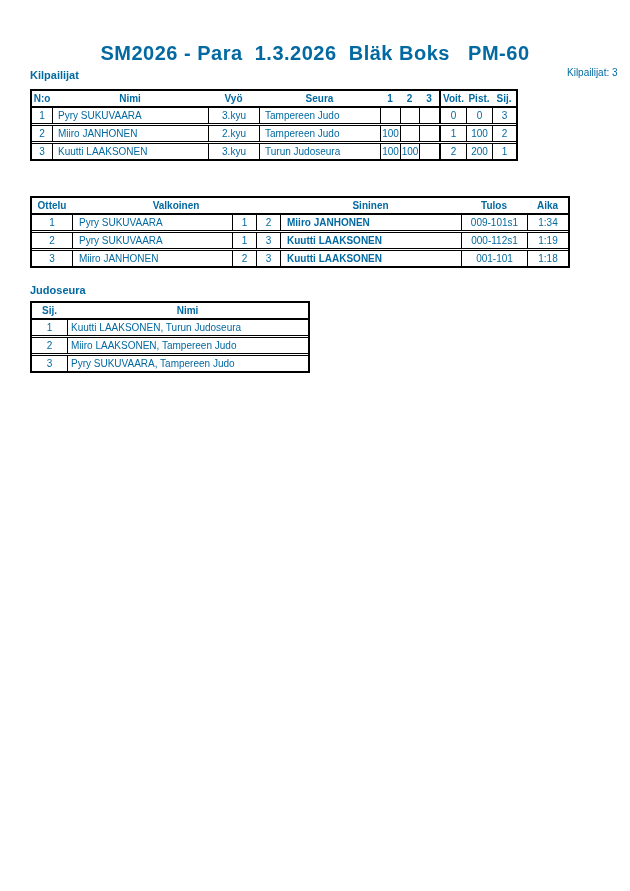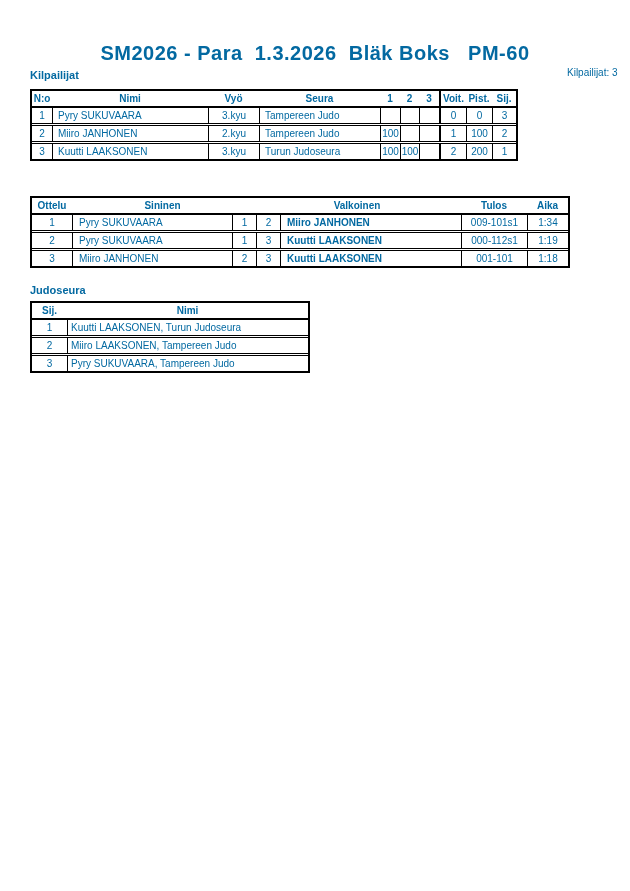--- a/index.html
+++ b/index.html
@@ -132,22 +132,22 @@
       <div class="c cH gs">2</div>
       <div class="c cI">200</div>
       <div class="c cJ">1</div>
     </div>
   </div>
 
   <div class="tbl-title sub2">Ottelut</div>
   <div class="tbl t2">
     <div class="trow thead">
       <div class="c cA">Ottelu</div>
+      <div class="c hB">Valkoinen</div>
       <div class="c cE" style="padding-left:0;justify-content:center;">Sininen</div>
-      <div class="c hB">Valkoinen</div>
       <div class="c cF">Tulos</div>
       <div class="c cG">Aika</div>
     </div>
     <div class="trow data">
       <div class="c cA">1</div>
       <div class="c cB lft">Pyry SUKUVAARA</div>
       <div class="c cC">1</div>
       <div class="c cD">2</div>
       <div class="c cE lft">Miiro JANHONEN</div>
       <div class="c cF">009-101s1</div>

